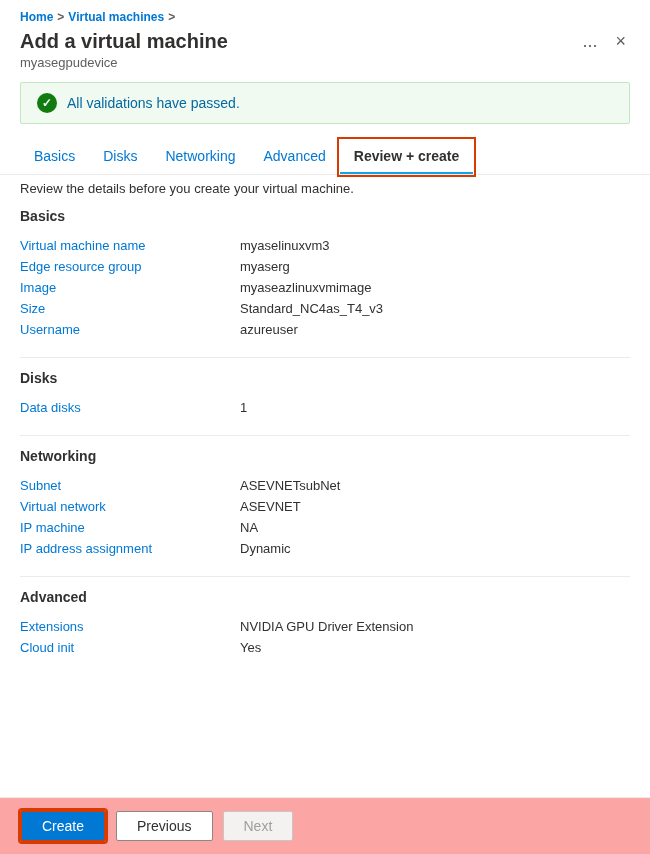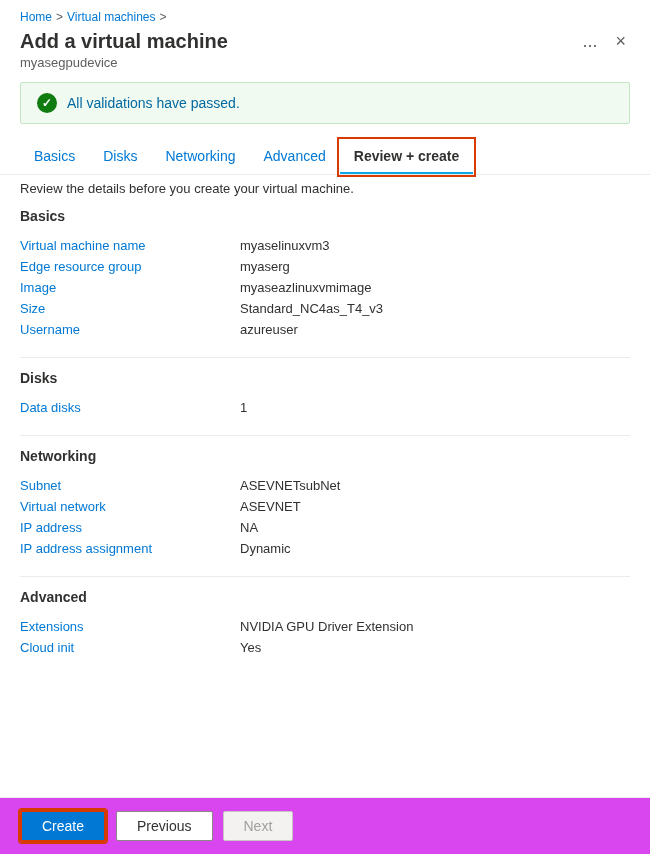--- a/index.html
+++ b/index.html
@@ -16,20 +16,21 @@
       padding: 10px 20px 0 20px;
       border-bottom: none;
     }
     .breadcrumb {
       display: flex;
       align-items: center;
       gap: 4px;
       font-size: 12px;
       color: #0078d4;
       margin-bottom: 6px;
+      font-weight: bold;
     }
     .breadcrumb span.sep {
       color: #605e5c;
     }
     .breadcrumb a {
       color: #0078d4;
       text-decoration: none;
       cursor: pointer;
     }
     .title-row {
@@ -160,21 +161,21 @@
       font-size: 13px;
     }
     .divider {
       border: none;
       border-top: 1px solid #edebe9;
       margin: 12px 0;
     }
     .footer {
       position: sticky;
       bottom: 0;
-      background: #d946ef;
+      background: #fca5a5;
       border-top: 1px solid #edebe9;
       padding: 12px 20px;
       display: flex;
       align-items: center;
       gap: 10px;
     }
     .btn-create {
       background: #0078d4;
       color: #fff;
       border: 2px solid #d83b01;
@@ -294,21 +295,21 @@
         <div class="section-title">Networking</div>
         <div class="field-row">
           <span class="field-label">Subnet</span>
           <span class="field-value">ASEVNETsubNet</span>
         </div>
         <div class="field-row">
           <span class="field-label">Virtual network</span>
           <span class="field-value">ASEVNET</span>
         </div>
         <div class="field-row">
-          <span class="field-label">IP address</span>
+          <span class="field-label">IP machine</span>
           <span class="field-value">NA</span>
         </div>
         <div class="field-row">
           <span class="field-label">IP address assignment</span>
           <span class="field-value">Dynamic</span>
         </div>
       </div>
 
       <hr class="divider">
 

